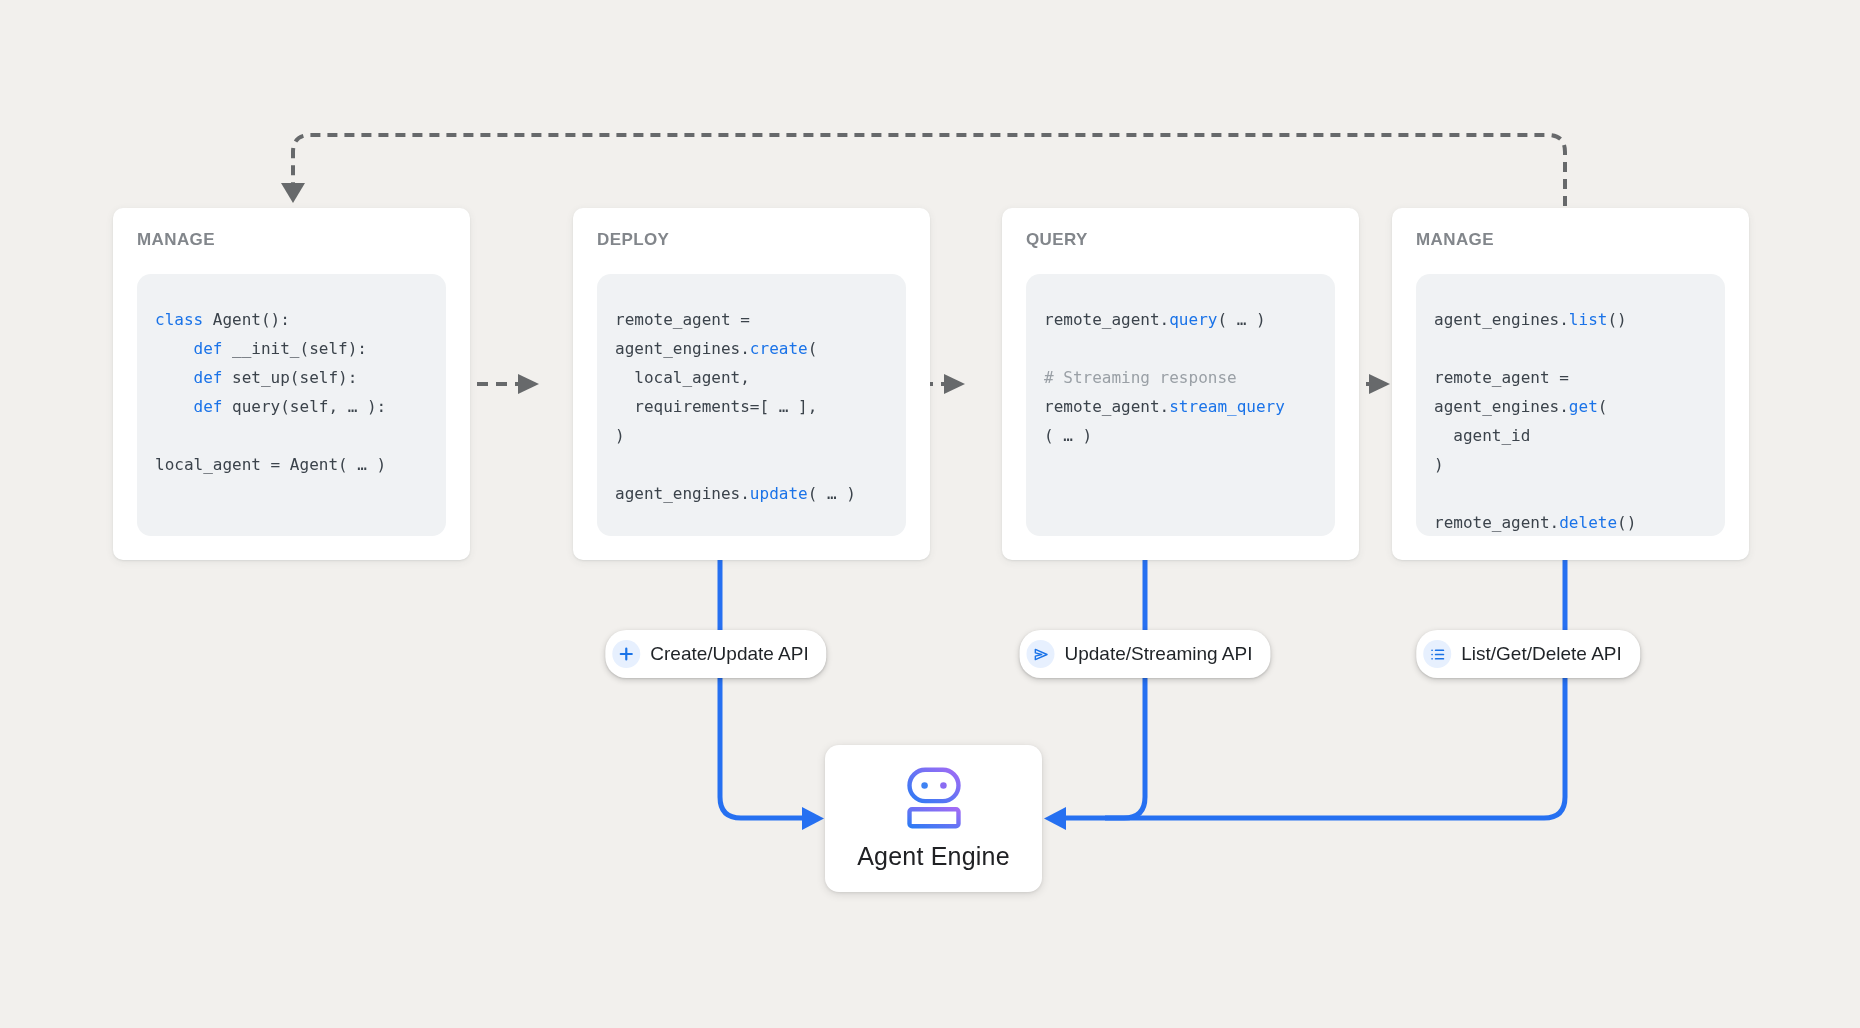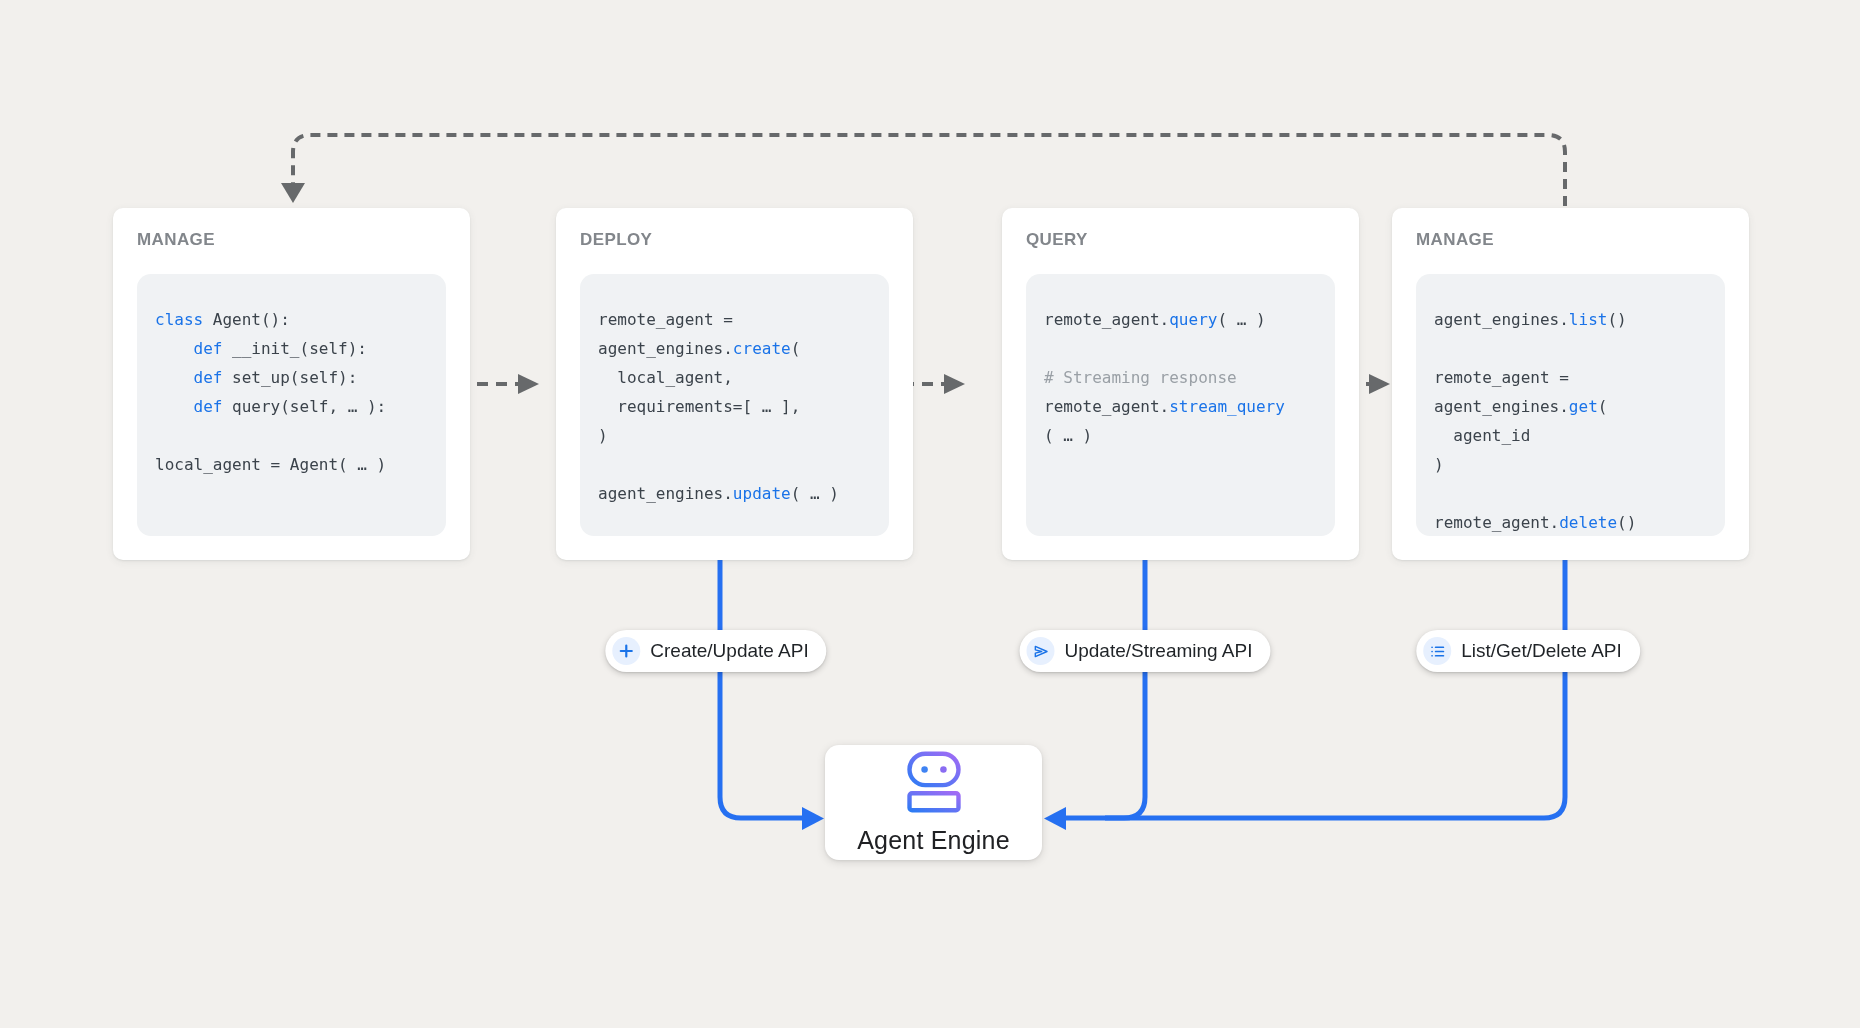--- a/index.html
+++ b/index.html
@@ -33,33 +33,33 @@
   .code-block{
     flex:1;background:var(--codebg);border-radius:14px;padding:31px 18px;
     font-family:"DejaVu Sans Mono",monospace;font-size:16px;line-height:29px;
     color:var(--codetext);white-space:pre;overflow:hidden;
   }
   .seg-kw{color:var(--kw);}
   .seg-cm{color:var(--cm);}
   .seg-pl{color:inherit;}
 
   .pill{
-    position:absolute;top:630px;height:42px;z-index:3;transform:translateX(-50%);
+    position:absolute;top:630px;height:48px;z-index:3;transform:translateX(-50%);
     background:#fff;border-radius:21px;display:flex;align-items:center;gap:10px;
     padding:0 18px 0 7px;box-shadow:0 2px 6px rgba(0,0,0,.18),0 1px 2px rgba(0,0,0,.10);
     white-space:nowrap;
   }
   .pill-icon{
     width:28px;height:28px;border-radius:50%;background:#E7F0FE;
     display:flex;align-items:center;justify-content:center;flex:0 0 auto;
   }
   .pill-label{font-size:19px;color:#1F2327;}
 
   .engine{
-    position:absolute;left:825px;top:745px;width:217px;height:115px;z-index:2;
+    position:absolute;left:825px;top:745px;width:217px;height:147px;z-index:2;
     background:#fff;border-radius:14px;box-shadow:0 2px 10px rgba(0,0,0,.12),0 1px 3px rgba(0,0,0,.08);
     display:flex;flex-direction:column;align-items:center;justify-content:center;gap:13px;
   }
   .engine-label{font-size:25px;font-weight:500;color:var(--ink);letter-spacing:.2px;}
 </style>
 </head>
 <body>
 
 <div class="canvas">
 
@@ -92,21 +92,21 @@
     <g>
       <path d="M 1145 560 L 1145 797 Q 1145 818 1124 818 L 1105 818" fill="none" stroke="#2670F1" stroke-width="5"></path>
     </g>
   </svg>
 
   <section class="card" style="left:113px">
     <div class="card-title">MANAGE</div>
     <div class="code-block"><div class="code-line"><span class="seg-kw">class</span><span class="seg-pl"> Agent():</span></div><div class="code-line"><span class="seg-pl">    </span><span class="seg-kw">def</span><span class="seg-pl"> __init_(self):</span></div><div class="code-line"><span class="seg-pl">    </span><span class="seg-kw">def</span><span class="seg-pl"> set_up(self):</span></div><div class="code-line"><span class="seg-pl">    </span><span class="seg-kw">def</span><span class="seg-pl"> query(self, … ):</span></div><div class="code-line">&nbsp;</div><div class="code-line"><span class="seg-pl">local_agent = Agent( … )</span></div></div>
   </section>
 
-  <section class="card" style="left:556px">
+  <section class="card" style="left:573px">
     <div class="card-title">DEPLOY</div>
     <div class="code-block"><div class="code-line"><span class="seg-pl">remote_agent =</span></div><div class="code-line"><span class="seg-pl">agent_engines.</span><span class="seg-kw">create</span><span class="seg-pl">(</span></div><div class="code-line"><span class="seg-pl">  local_agent,</span></div><div class="code-line"><span class="seg-pl">  requirements=[ … ],</span></div><div class="code-line"><span class="seg-pl">)</span></div><div class="code-line">&nbsp;</div><div class="code-line"><span class="seg-pl">agent_engines.</span><span class="seg-kw">update</span><span class="seg-pl">( … )</span></div></div>
   </section>
 
   <section class="card" style="left:1002px">
     <div class="card-title">QUERY</div>
     <div class="code-block"><div class="code-line"><span class="seg-pl">remote_agent.</span><span class="seg-kw">query</span><span class="seg-pl">( … )</span></div><div class="code-line">&nbsp;</div><div class="code-line"><span class="seg-cm"># Streaming response</span></div><div class="code-line"><span class="seg-pl">remote_agent.</span><span class="seg-kw">stream_query</span></div><div class="code-line"><span class="seg-pl">( … )</span></div></div>
   </section>
 
   <section class="card" style="left:1392px">

